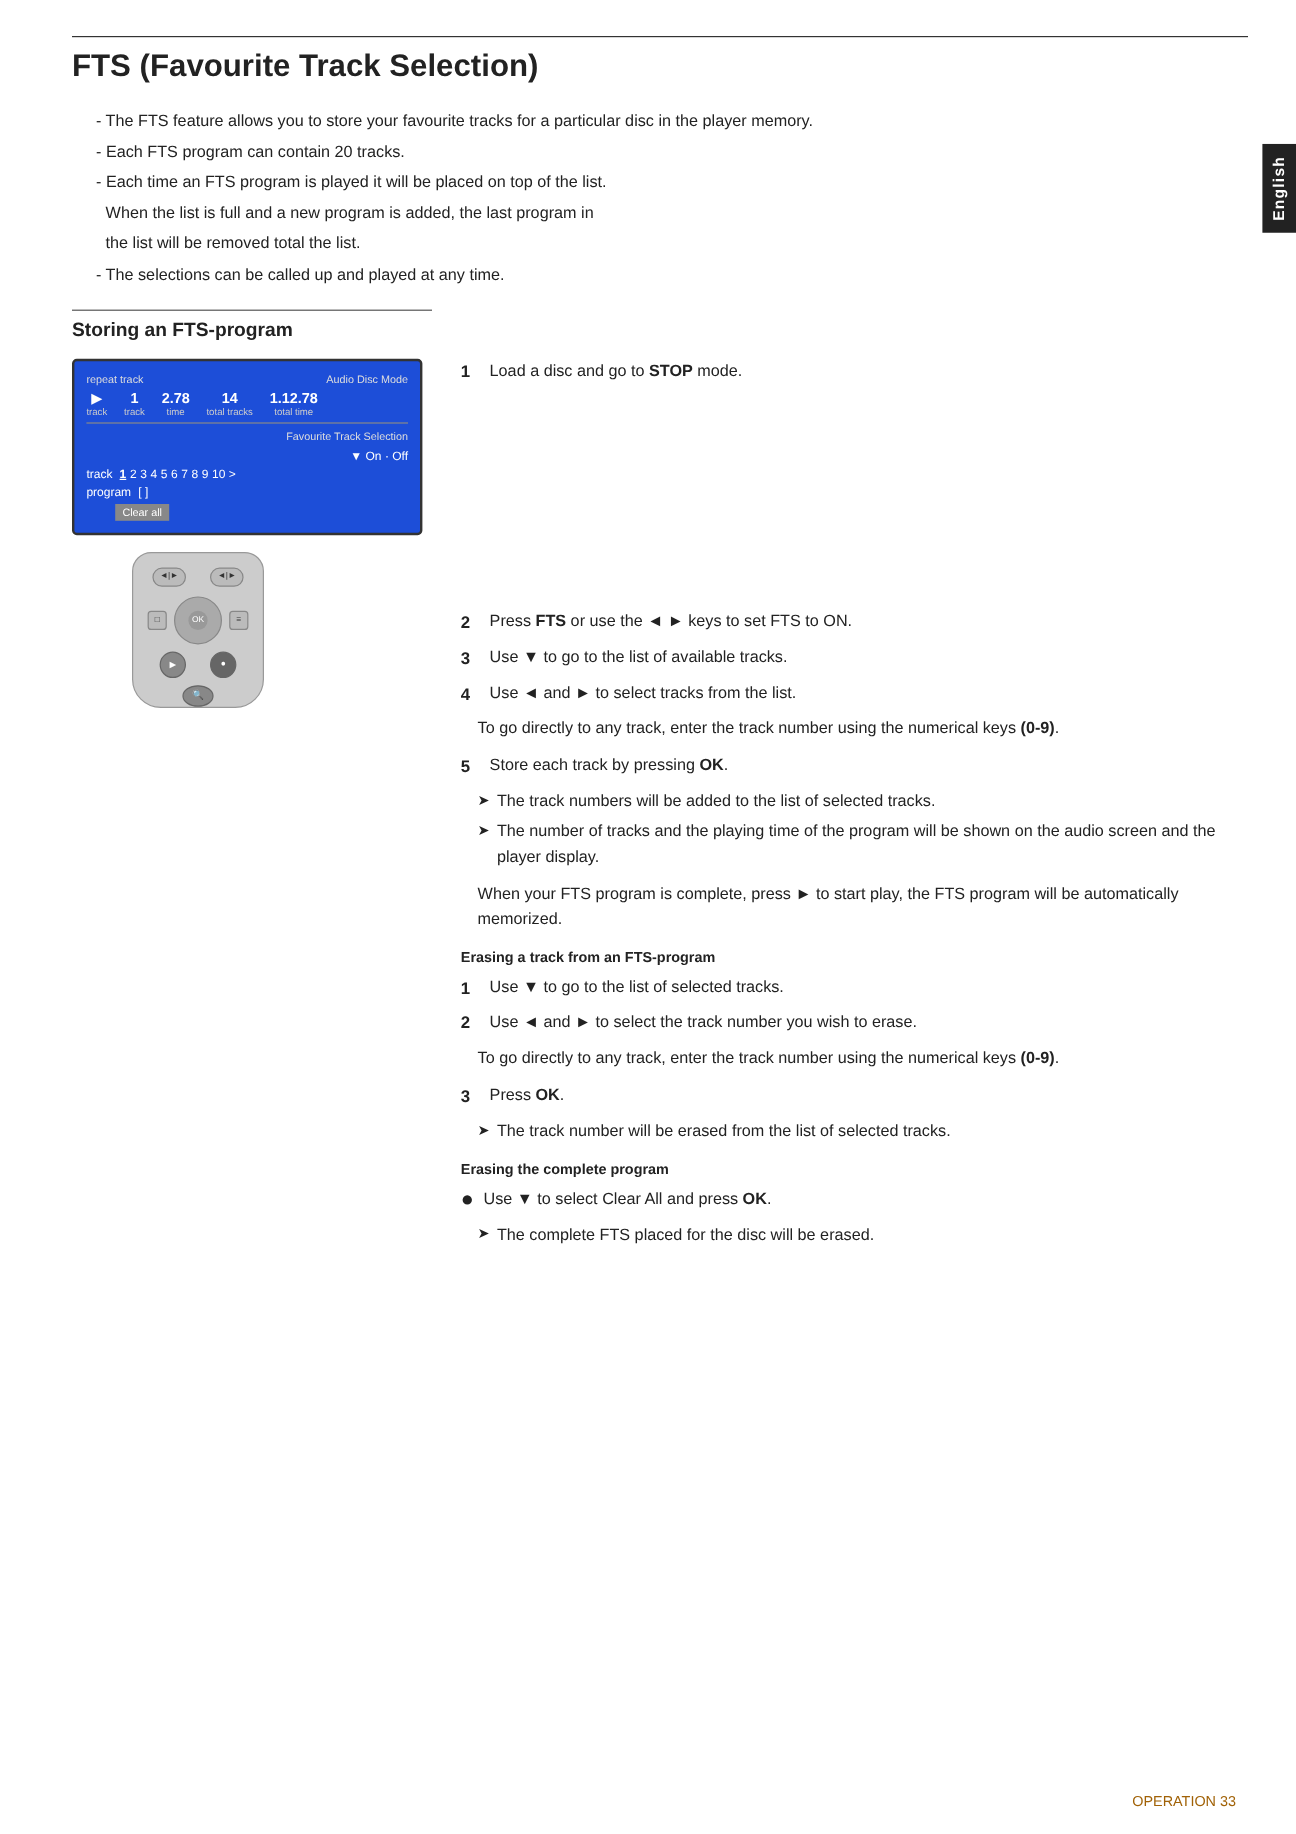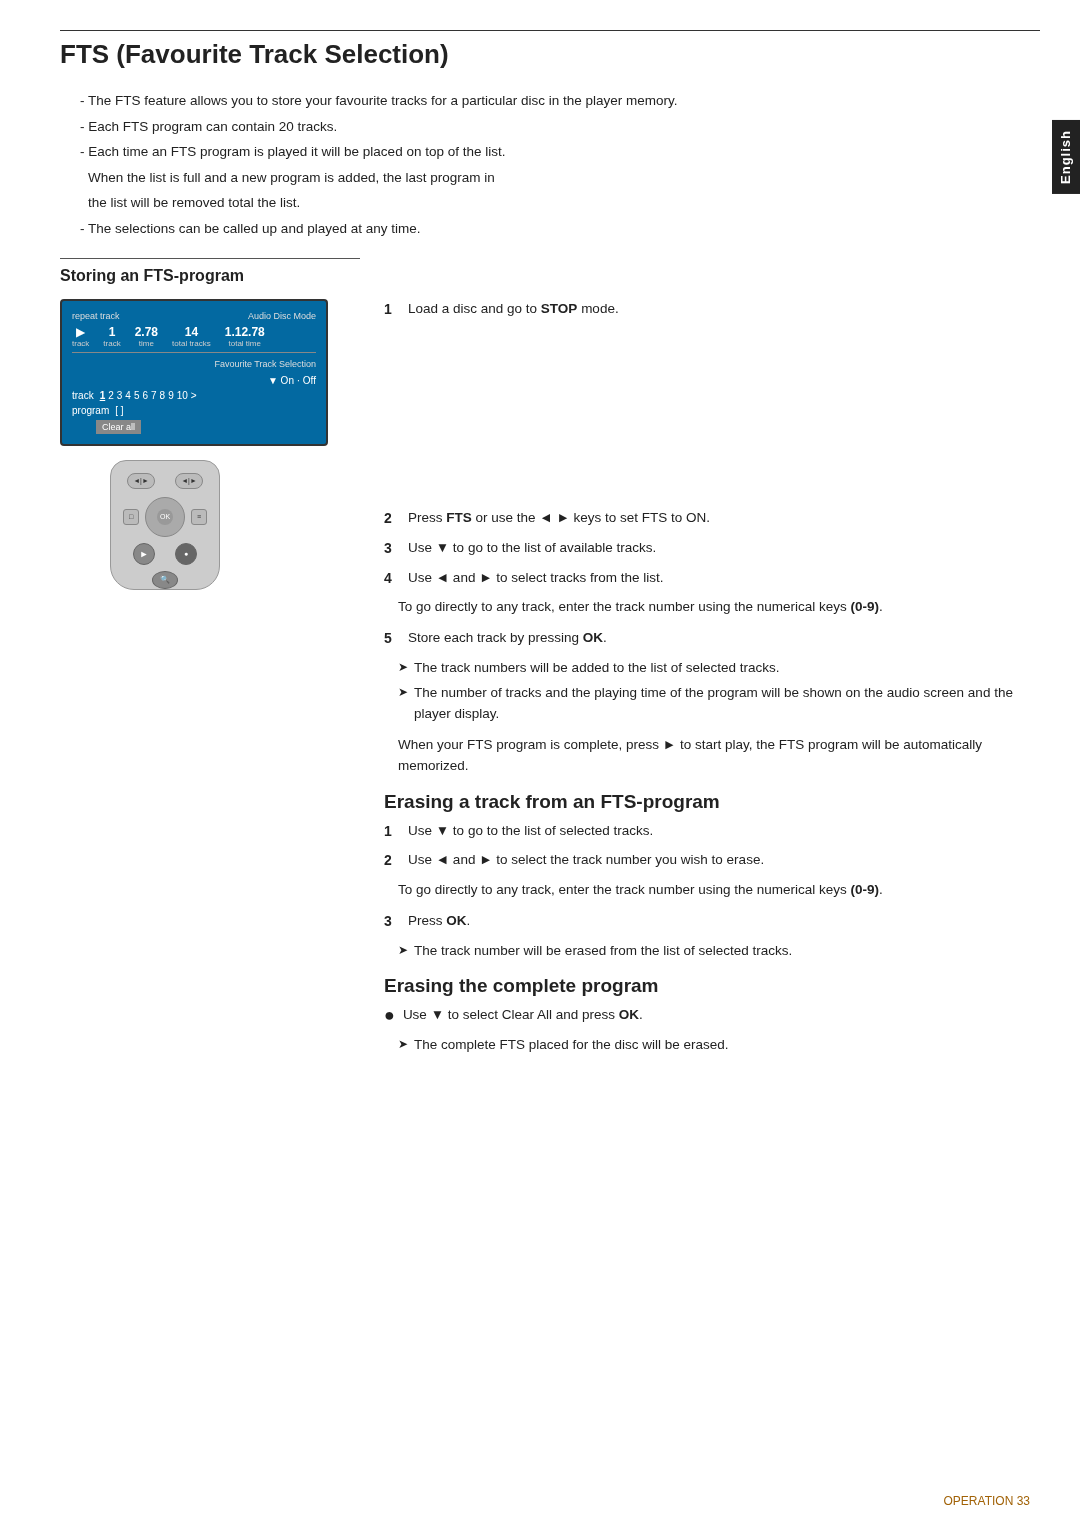--- a/index.html
+++ b/index.html
@@ -89,27 +89,27 @@
       width: 300px;
       flex-shrink: 0;
     }
 
     .right-col {
       flex: 1;
     }
 
     
     .screen-mockup {
-      background: #0369a1;
+      background: #1d4ed8;
       border: 2px solid #333;
       border-radius: 4px;
       padding: 10px;
       color: #fff;
       font-size: 10px;
-      width: 268px;
+      width: 292px;
     }
 
     .screen-header {
       display: flex;
       justify-content: space-between;
       font-size: 9px;
       color: #ddd;
       margin-bottom: 4px;
     }
 
@@ -335,21 +335,21 @@
 
     .note-text {
       margin-left: 14px;
       margin-bottom: 10px;
       line-height: 1.55;
     }
 
     
     .sub-heading {
       font-weight: bold;
-      font-size: 19px;
+      font-size: 12px;
       margin-top: 14px;
       margin-bottom: 8px;
     }
 
     
     .footer {
       position: absolute;
       bottom: 20px;
       right: 50px;
       font-size: 12px;

